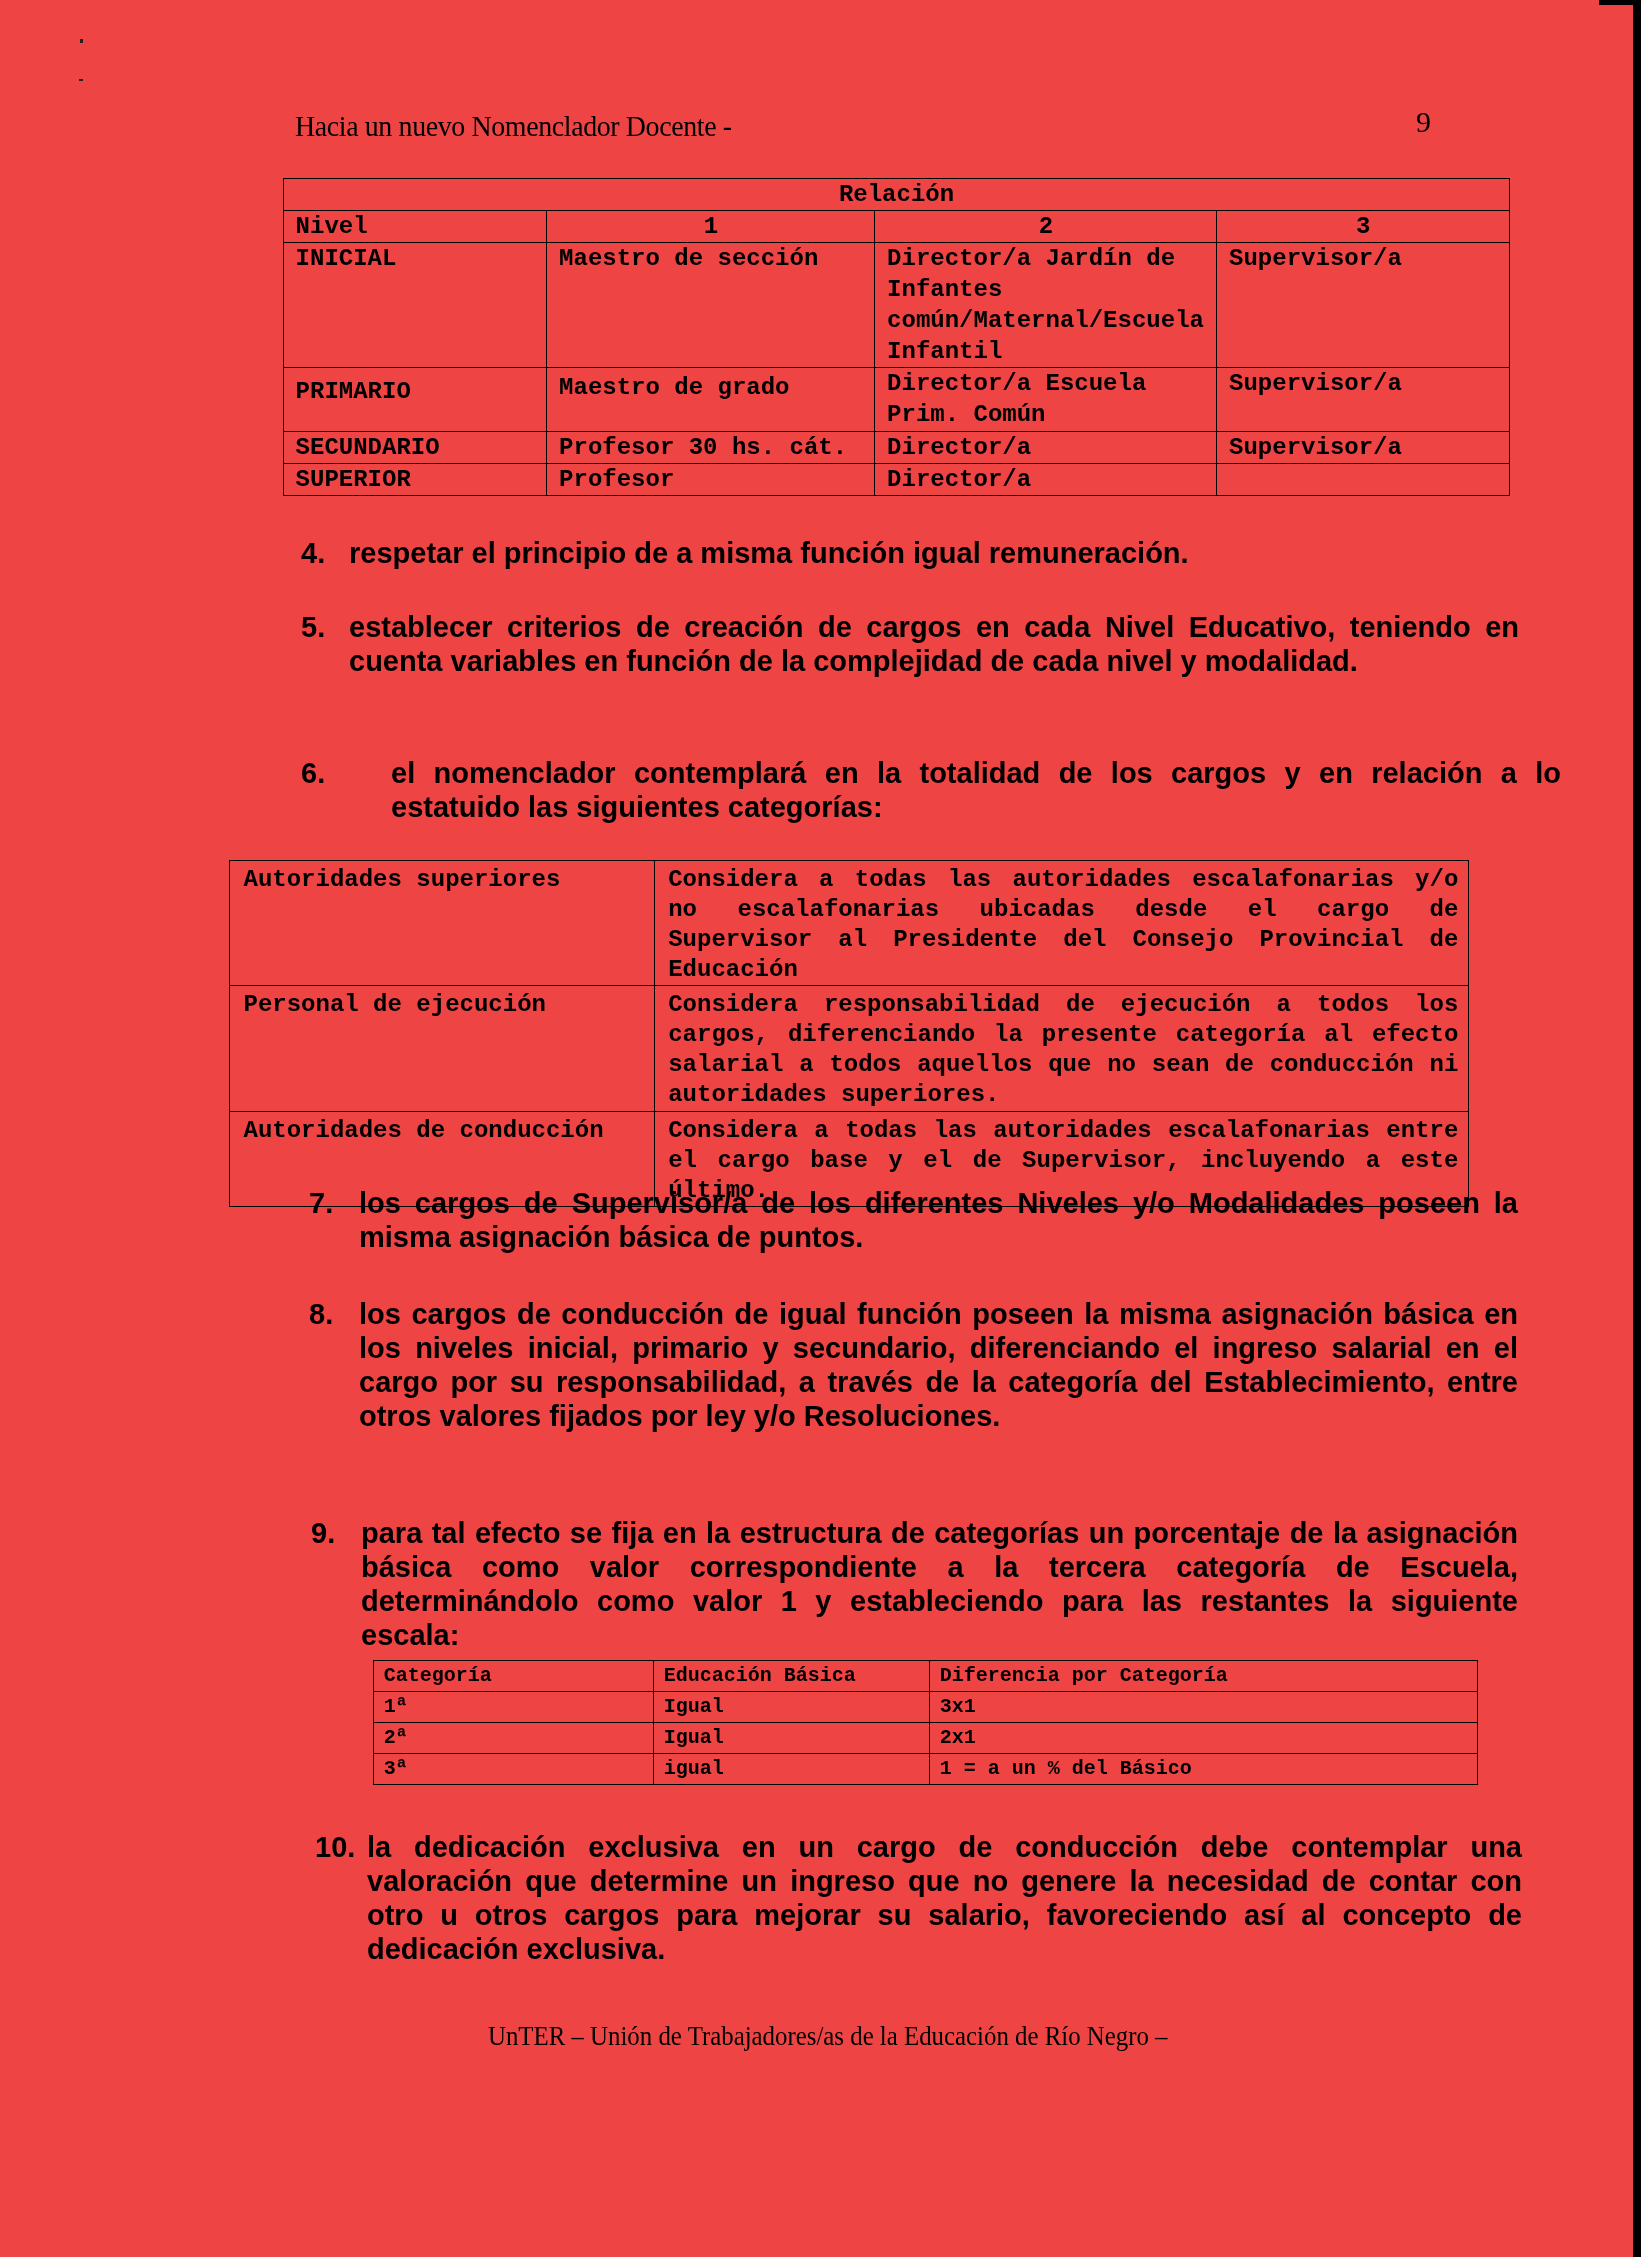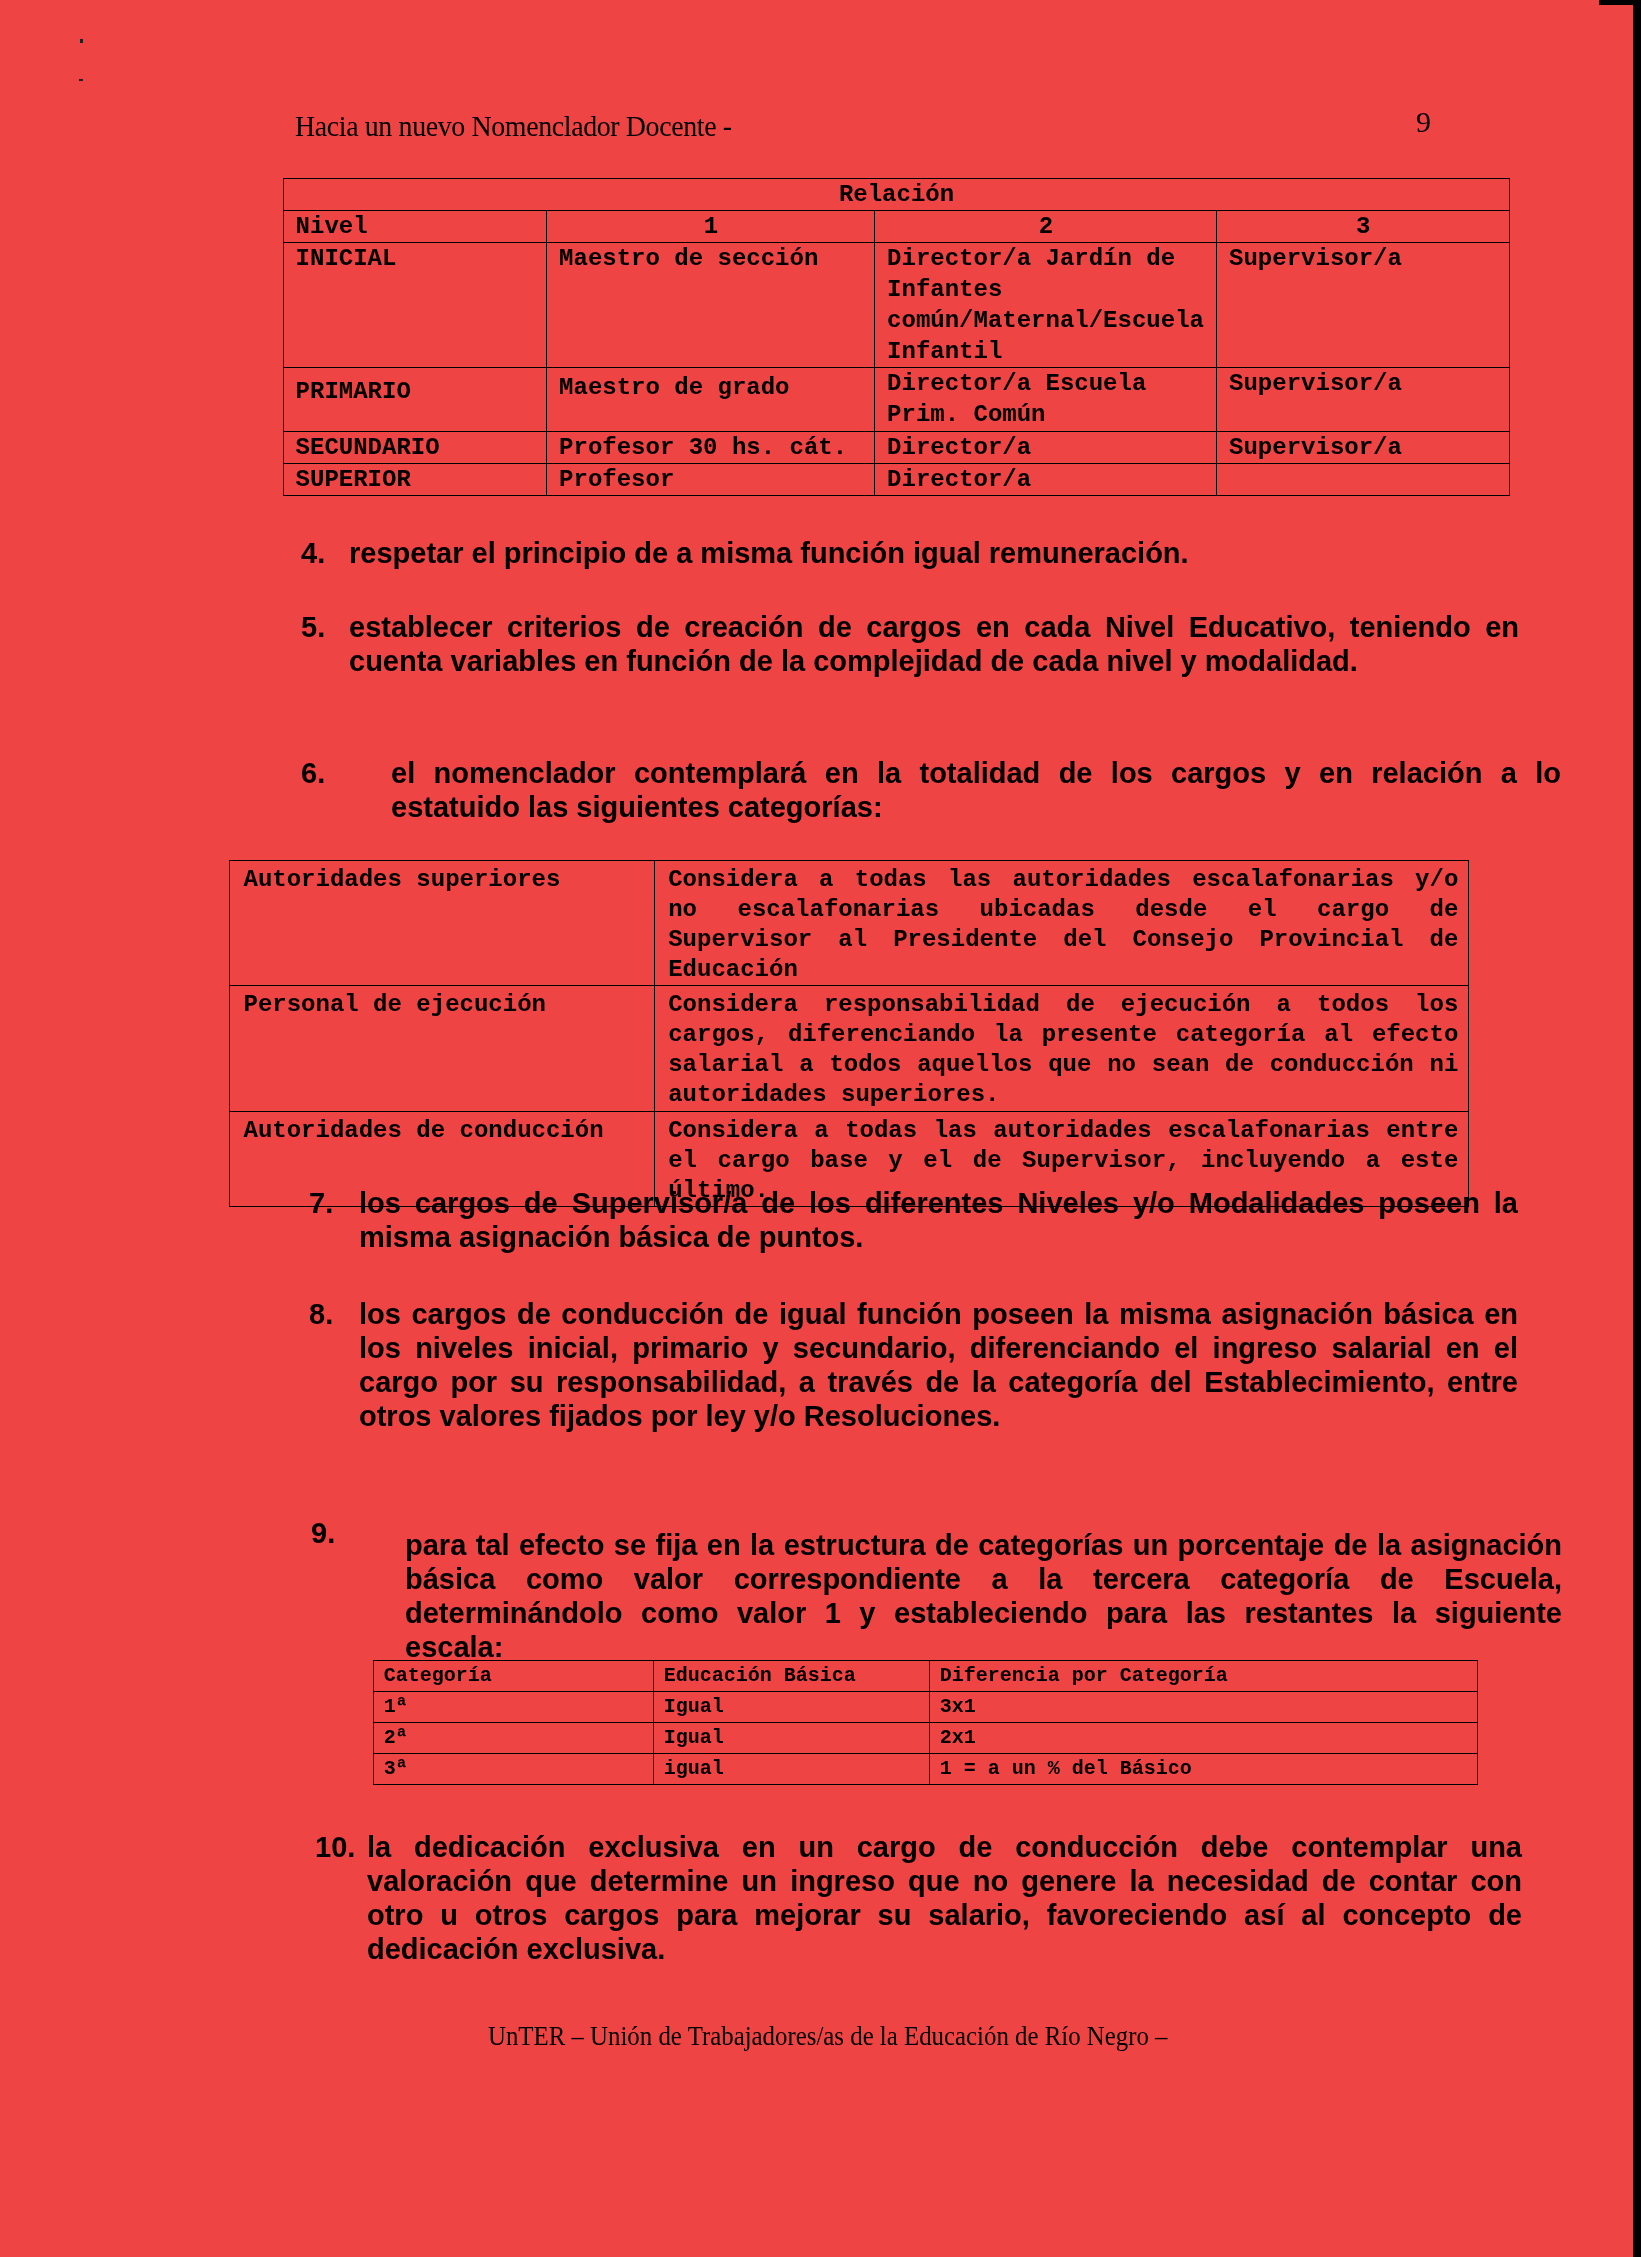--- a/index.html
+++ b/index.html
@@ -135,21 +135,21 @@
     <span class="body" style="left:50px;top:0;width:1159px;">los cargos de Supervisor/a de los diferentes Niveles y/o Modalidades poseen la misma asignación básica de puntos.</span>
   </div>
 
   <div class="item" style="left:309px;top:1297px;width:1212px;height:183px;">
     <span class="num">8.</span>
     <span class="body" style="left:50px;top:0;width:1159px;">los cargos de conducción de igual función poseen la misma asignación básica en los niveles inicial, primario y secundario, diferenciando el ingreso salarial en el cargo por su responsabilidad,  a través de la categoría del Establecimiento, entre otros valores fijados por ley y/o Resoluciones.</span>
   </div>
 
   <div class="item" style="left:311px;top:1516px;width:1212px;height:145px;">
     <span class="num">9.</span>
-    <span class="body" style="left:50px;top:12px;width:1157px;margin-left:44px;">para tal efecto se fija en la estructura de categorías un porcentaje de la asignación básica como valor correspondiente a la tercera categoría de Escuela, determinándolo como valor 1 y estableciendo para las restantes la siguiente escala:</span>
+    <span class="body" style="left:50px;top:0;width:1157px;">para tal efecto se fija en la estructura de categorías un porcentaje de la asignación básica como valor correspondiente a la tercera categoría de Escuela, determinándolo como valor 1 y estableciendo para las restantes la siguiente escala:</span>
   </div>
 
   <table class="t-esc">
     <colgroup>
       <col style="width:280px">
       <col style="width:276px">
       <col style="width:548px">
     </colgroup>
     <tbody>
         <tr>

